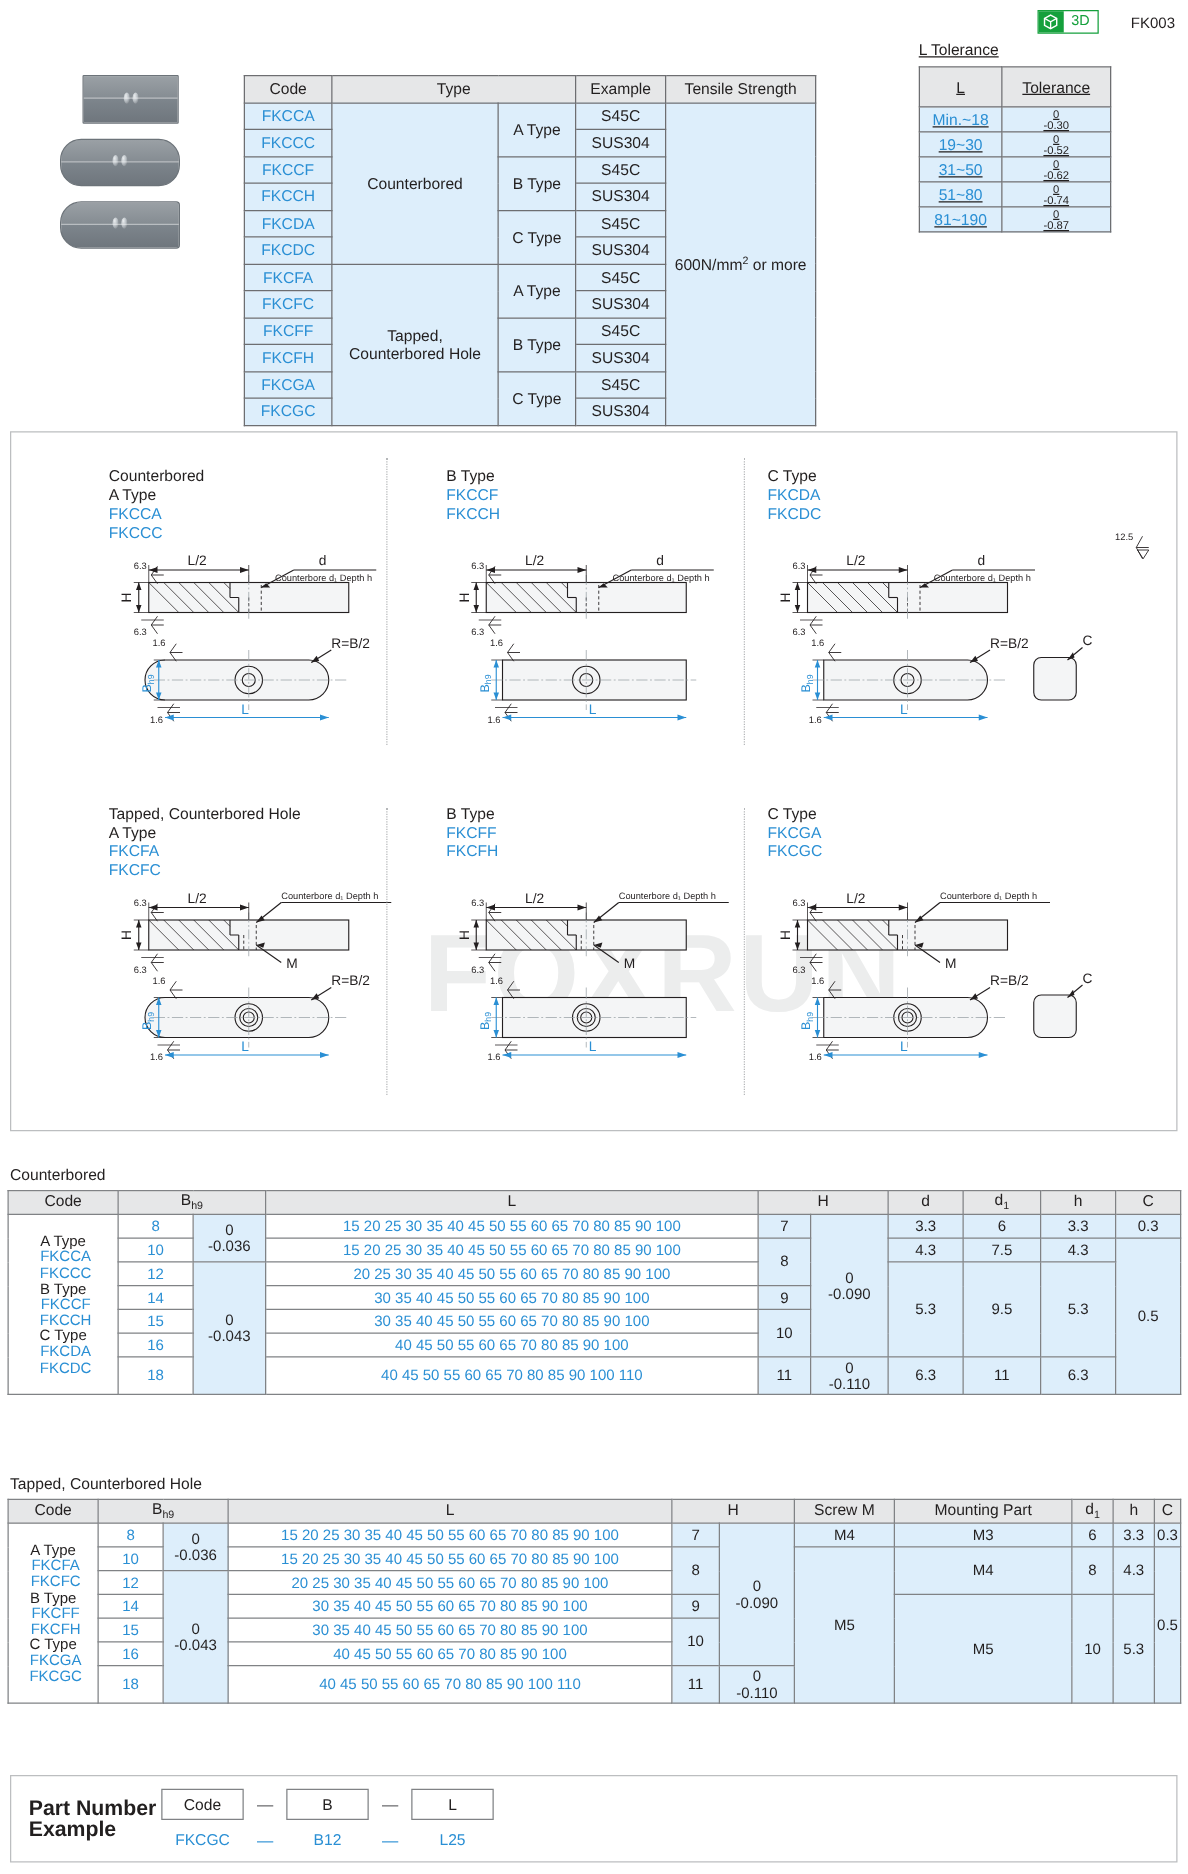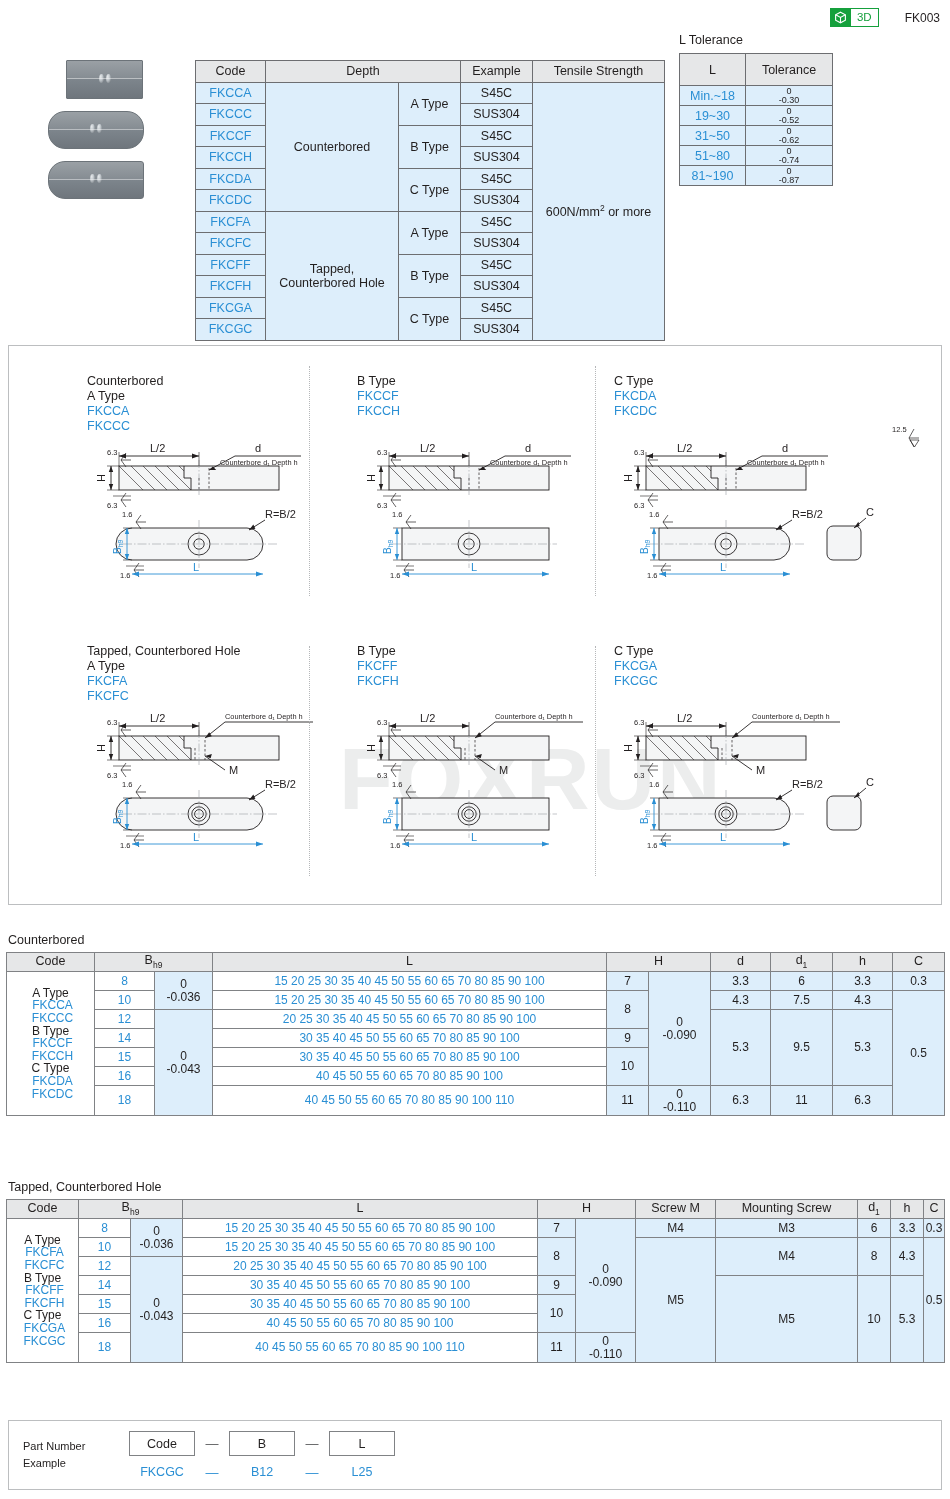--- a/index.html
+++ b/index.html
@@ -45,21 +45,21 @@
     font-size:12.5px;
     padding:0;
   }
   .hd { background:#e6e7e8; }
   .lb { background:#ddeefb; }
 
   #spec { position:absolute; left:195px; top:60px; }
   #spec td { height:21.5px; }
 
   
-  #ltol-wrap { position:absolute; left:679px; top:33px; }
+  #ltol-wrap { position:absolute; left:735px; top:33px;text-decoration:underline; }
   #ltol-title { font-size:12.5px; margin-bottom:6px; }
   #ltol td { height:20px; font-size:12.5px; }
   .tolcell { line-height:1.0; padding:1px 0; font-size:9px; }
   .tolcell .t1 { display:block; font-size:9px; }
   .tolcell .t2 { display:block; font-size:9px; }
 
   
   #panel {
     position:absolute; left:8px; top:345px; width:934px; height:560px;
     border:1px solid #bcbec0; background:#fff; overflow:hidden;
@@ -92,21 +92,21 @@
 
   #cb-wrap { position:absolute; left:6px; top:933px; width:938px; }
   #tp-wrap { position:absolute; left:6px; top:1180px; width:938px; }
 
   
   #pn {
     position:absolute; left:8px; top:1420px; width:934px; height:70px;
     border:1px solid #bcbec0; background:#fff;
   }
   #pn-inner { display:flex; align-items:center; height:100%; padding-left:14px; }
-  #pn-label { font-size:11px; line-height:17px; width:106px; }
+  #pn-label { font-size:17px; line-height:17px; width:106px;font-weight:bold; }
   .pncol { display:flex; flex-direction:column; align-items:center; }
   .pnbox {
     border:1px solid #808285; width:66px; height:25px; line-height:25px;
     text-align:center; font-size:12.5px; background:#fff;
   }
   .pnval { font-size:12.5px; color:#2a8fd4; margin-top:9px; }
   .pndashcol { display:flex; flex-direction:column; align-items:center; width:34px; }
   .pndash { height:25px; line-height:25px; font-size:13px; color:#58595b;}
   .pndash2 { margin-top:9px; font-size:13px; color:#2a8fd4; }
 </style>
@@ -150,23 +150,23 @@
           <i></i>
         </span>
     </div>
   </div>
 </div>
 
 <table class="tbl" id="spec">
   <tbody>
       <tr>
     <td class="hd" style="width:70px">Code</td>
-    <td class="hd" colspan="2" style="width:195px">Depth</td>
+    <td class="hd" colspan="2" style="width:195px">Type</td>
     <td class="hd" style="width:72px">Example</td>
-    <td class="hd" style="width:132px">Tensile Strength</td>
+    <td class="hd" style="width:120px">Tensile Strength</td>
   </tr>
 
   <tr>
     <td class="lb blue">FKCCA</td>
     <td class="lb" rowspan="6" style="width:133px">Counterbored</td>
     <td class="lb" rowspan="2" style="width:62px">A Type</td>
     <td class="lb">S45C</td>
     <td class="lb" rowspan="12">
       <span>600N/mm</span><sup style="font-size:8.5px">2</sup><span> or more</span>
     </td>
@@ -801,21 +801,21 @@
         <col style="width:33px">
         <col style="width:21px">
     </colgroup>
     <tbody>
         <tr>
       <td class="hd">Code</td>
       <td class="hd" colspan="2">B<sub style="font-size:8.5px">h9</sub></td>
       <td class="hd">L</td>
       <td class="hd" colspan="2">H</td>
       <td class="hd">Screw M</td>
-      <td class="hd">Mounting Screw</td>
+      <td class="hd">Mounting Part</td>
       <td class="hd">d<sub style="font-size:8.5px">1</sub></td>
       <td class="hd">h</td>
       <td class="hd">C</td>
     </tr>
 
     <tr>
       <td class="codecell" rowspan="7">
         <div id="tp-codes">
               <div>A Type</div>
               <div style="color: rgb(42, 143, 212); padding-left: 4px;">FKCFA</div>

